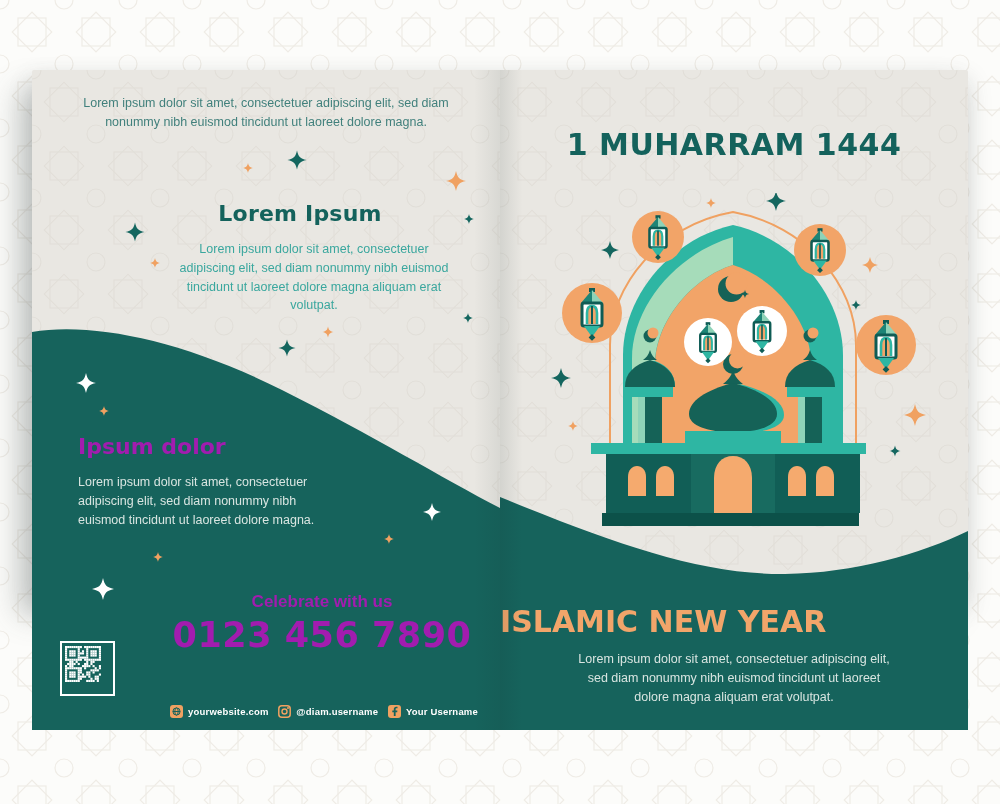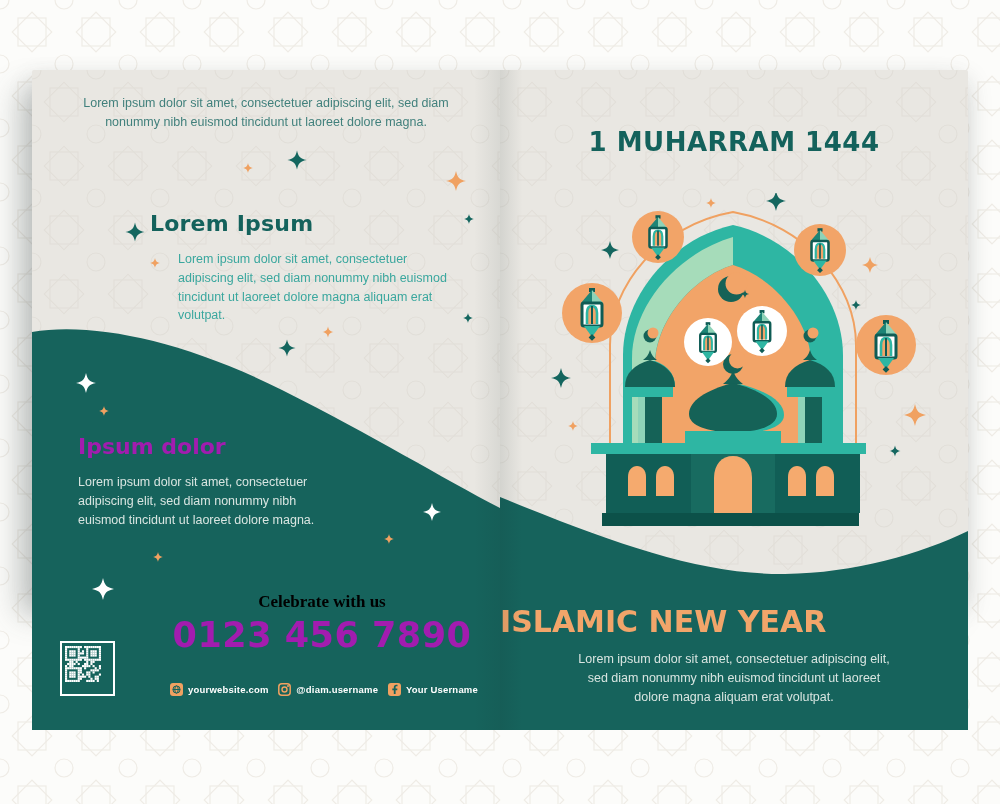--- a/index.html
+++ b/index.html
@@ -21,50 +21,50 @@
   .fold-left{position:absolute;top:0;right:0;width:26px;height:100%;z-index:6;
     background:linear-gradient(to right, rgba(20,40,38,0) , rgba(20,40,38,.08));pointer-events:none;}
   .fold-right{position:absolute;top:0;left:0;width:30px;height:100%;z-index:6;
     background:linear-gradient(to right, rgba(20,40,38,.10), rgba(20,40,38,0) 75%);pointer-events:none;}
 
   
   .intro{
     left:30px;top:24px;width:408px;z-index:5;text-align:center;
     color:#41807c;font-size:12.5px;line-height:1.5;font-weight:500;
   }
-  .sec1{right:50px;top:141px;width:300px;text-align:left;z-index:5;}
+  .sec1{right:50px;top:131px;width:300px;text-align:center;z-index:5;}
   .sec1 h2{
     margin:0 0 14px 0;color:#14625c;font-size:22px;letter-spacing:.2px;
     font-family:"DejaVu Sans", sans-serif;font-weight:700;
   }
   .sec1 p{margin:0;color:#3aa79e;font-size:12.5px;line-height:1.5;width:272px;margin-left:auto;}
   .wave-svg{left:0;top:0;width:468px;height:660px;z-index:1;}
   .stars-svg{left:0;top:0;width:468px;height:660px;z-index:2;pointer-events:none;}
   .sec2{left:46px;top:364px;width:260px;z-index:5;}
   .sec2 h2{
     margin:0 0 14px 0;color:#a21caf;font-size:22px;
     font-family:"DejaVu Sans", sans-serif;font-weight:700;
   }
   .sec2 p{margin:0;color:#d9e5e1;font-size:12.5px;line-height:1.5;width:252px;}
   .celebrate{left:140px;top:522px;width:300px;text-align:center;z-index:5;
-    color:#000000;font-size:17px;font-weight:700;font-family:Liberation Serif, serif;}
+    color:#a21caf;font-size:17px;font-weight:700;font-family:Liberation Sans, sans-serif;}
   .phone{left:120px;top:545px;width:340px;text-align:center;z-index:5;
     color:#a21caf;font-size:35px;font-family:"DejaVu Sans", sans-serif;font-weight:700;letter-spacing:.5px;}
   .qr{left:28px;top:571px;width:46px;height:46px;z-index:5;
     border:2.5px solid #fff;padding:2.5px;}
-  .footer-row{left:138px;top:613px;width:308px;z-index:5;display:flex;justify-content:space-between;align-items:center;text-align:center;}
+  .footer-row{left:138px;top:635px;width:308px;z-index:5;display:flex;justify-content:space-between;align-items:center;text-align:center;}
   .f-item{display:flex;align-items:center;gap:5px;}
   .f-item .lbl{color:#ffffff;font-size:9.5px;font-weight:700;letter-spacing:.2px;}
 
   
   .kicker{left:0;top:37px;width:468px;text-align:center;z-index:5;
     color:#2ba9a3;font-size:14px;font-weight:700;letter-spacing:7px;
     font-family:"DejaVu Sans", sans-serif;}
   .title{left:0;top:57px;width:468px;text-align:center;z-index:5;
-    color:#14625c;font-size:26px;font-weight:700;letter-spacing:.5px;
+    color:#14625c;font-size:30px;font-weight:700;letter-spacing:.5px;
     font-family:"DejaVu Sans", sans-serif;}
   .mosque-svg{left:28px;top:123px;width:440px;height:342px;z-index:2;}
   .headline{left:0;top:534px;width:468px;z-index:5;
     color:#f2a56a;font-size:30px;font-weight:700;letter-spacing:0px;
     font-family:"DejaVu Sans", sans-serif;}
   .rbody{left:69px;top:580px;width:330px;text-align:center;z-index:5;
     color:#d9e5e1;font-size:12.5px;line-height:1.5;}
 </style>
 </head>
 <body>

